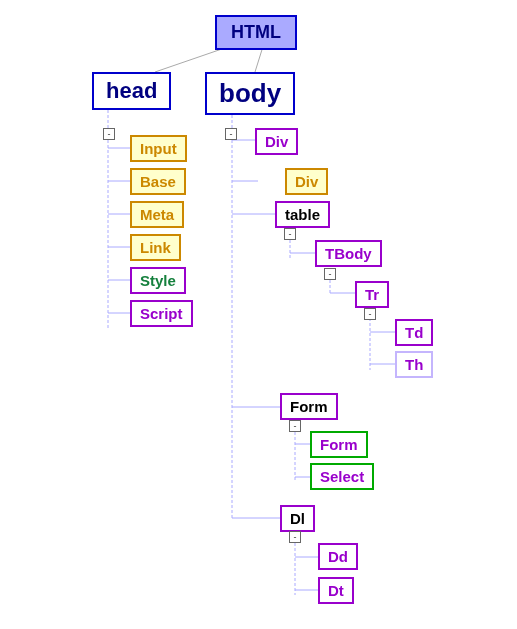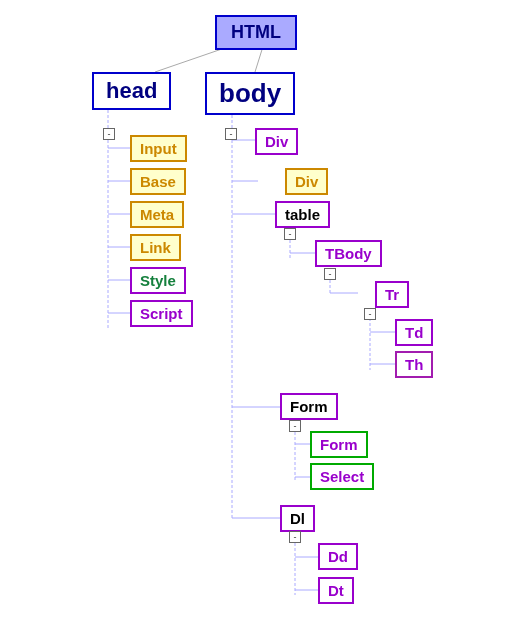--- a/index.html
+++ b/index.html
@@ -132,32 +132,31 @@
       color: #9900cc;
       top: 240px;
       left: 315px;
     }
     .node-tr {
       background: #ffffff;
       border: 2px solid #9900cc;
       color: #9900cc;
       top: 281px;
       left: 355px;
-      margin-left: 20px;
     }
     .node-td {
       background: #ffffff;
       border: 2px solid #9900cc;
       color: #9900cc;
       top: 319px;
       left: 395px;
     }
     .node-th {
       background: #ffffff;
-      border: 2px solid #a21caf;
+      border: 2px solid #c4b5fd;
       color: #9900cc;
       top: 351px;
       left: 395px;
     }
     .node-form {
       background: #ffffff;
       border: 2px solid #9900cc;
       color: #000000;
       top: 393px;
       left: 280px;

